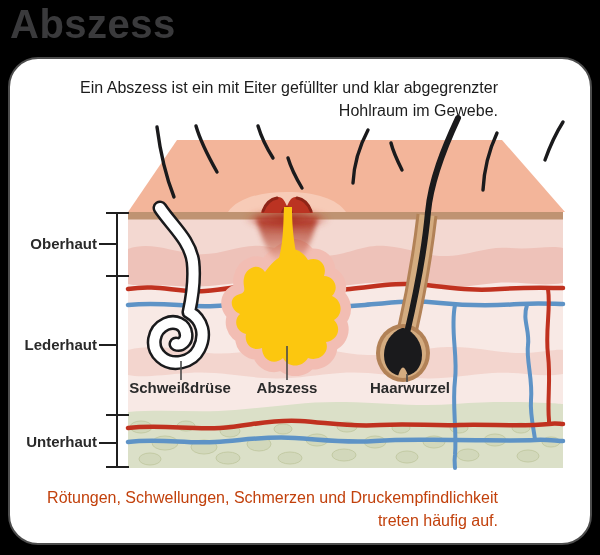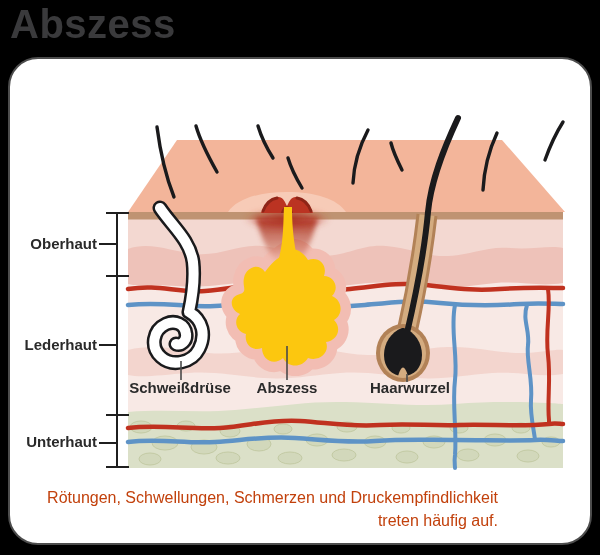--- a/index.html
+++ b/index.html
@@ -26,20 +26,21 @@
 </style>
 </head>
 <body>
 
 <div class="stage">
 
   <h1 class="page-title">Abszess</h1>
 
   <div class="card"></div>
 
+  <p class="desc">Ein Abszess ist ein mit Eiter gefüllter und klar abgegrenzter Hohlraum im Gewebe.</p>
 
   <svg class="diagram" viewBox="0 0 600 555" xmlns="http://www.w3.org/2000/svg">
     <defs>
       <radialGradient id="glowGrad" cx="50%" cy="50%" r="50%">
         <stop offset="0%" stop-color="#a52c1c" stop-opacity="0.95"></stop>
         <stop offset="55%" stop-color="#b53625" stop-opacity="0.55"></stop>
         <stop offset="100%" stop-color="#c24a35" stop-opacity="0"></stop>
       </radialGradient>
       <linearGradient id="neckGrad" x1="0" y1="0" x2="0" y2="1">
         <stop offset="0%" stop-color="#a83020" stop-opacity="0.95"></stop>

